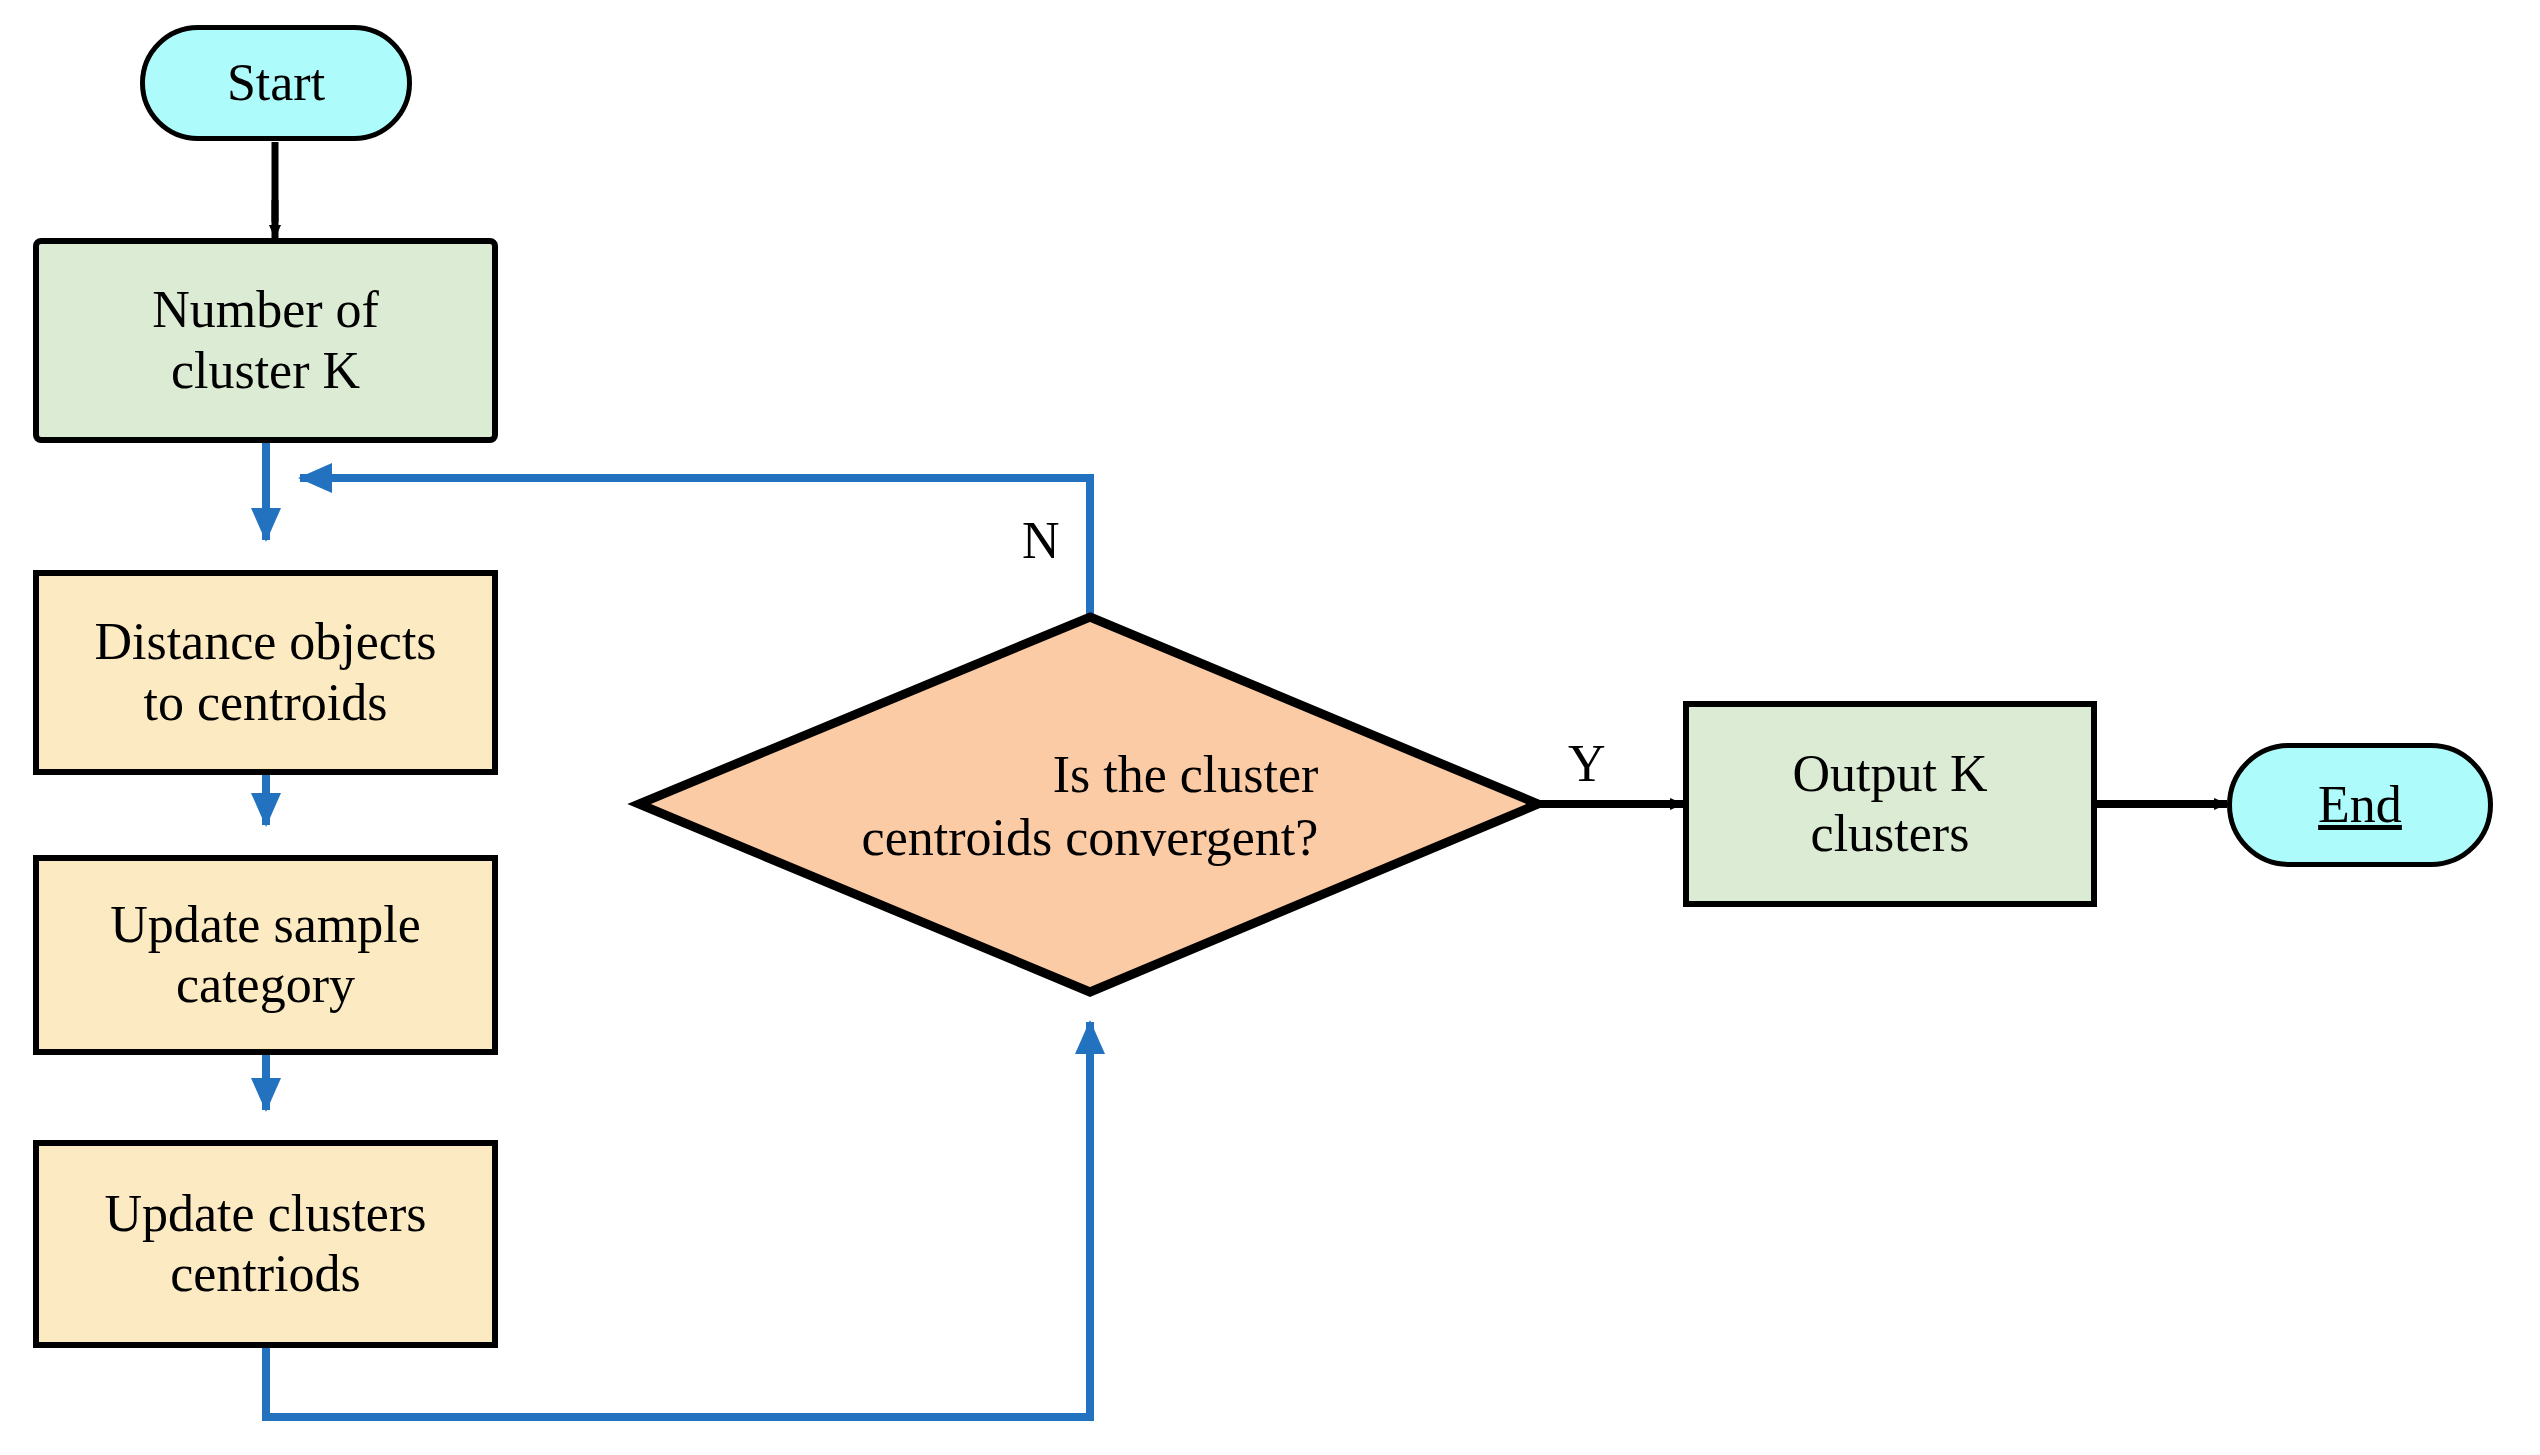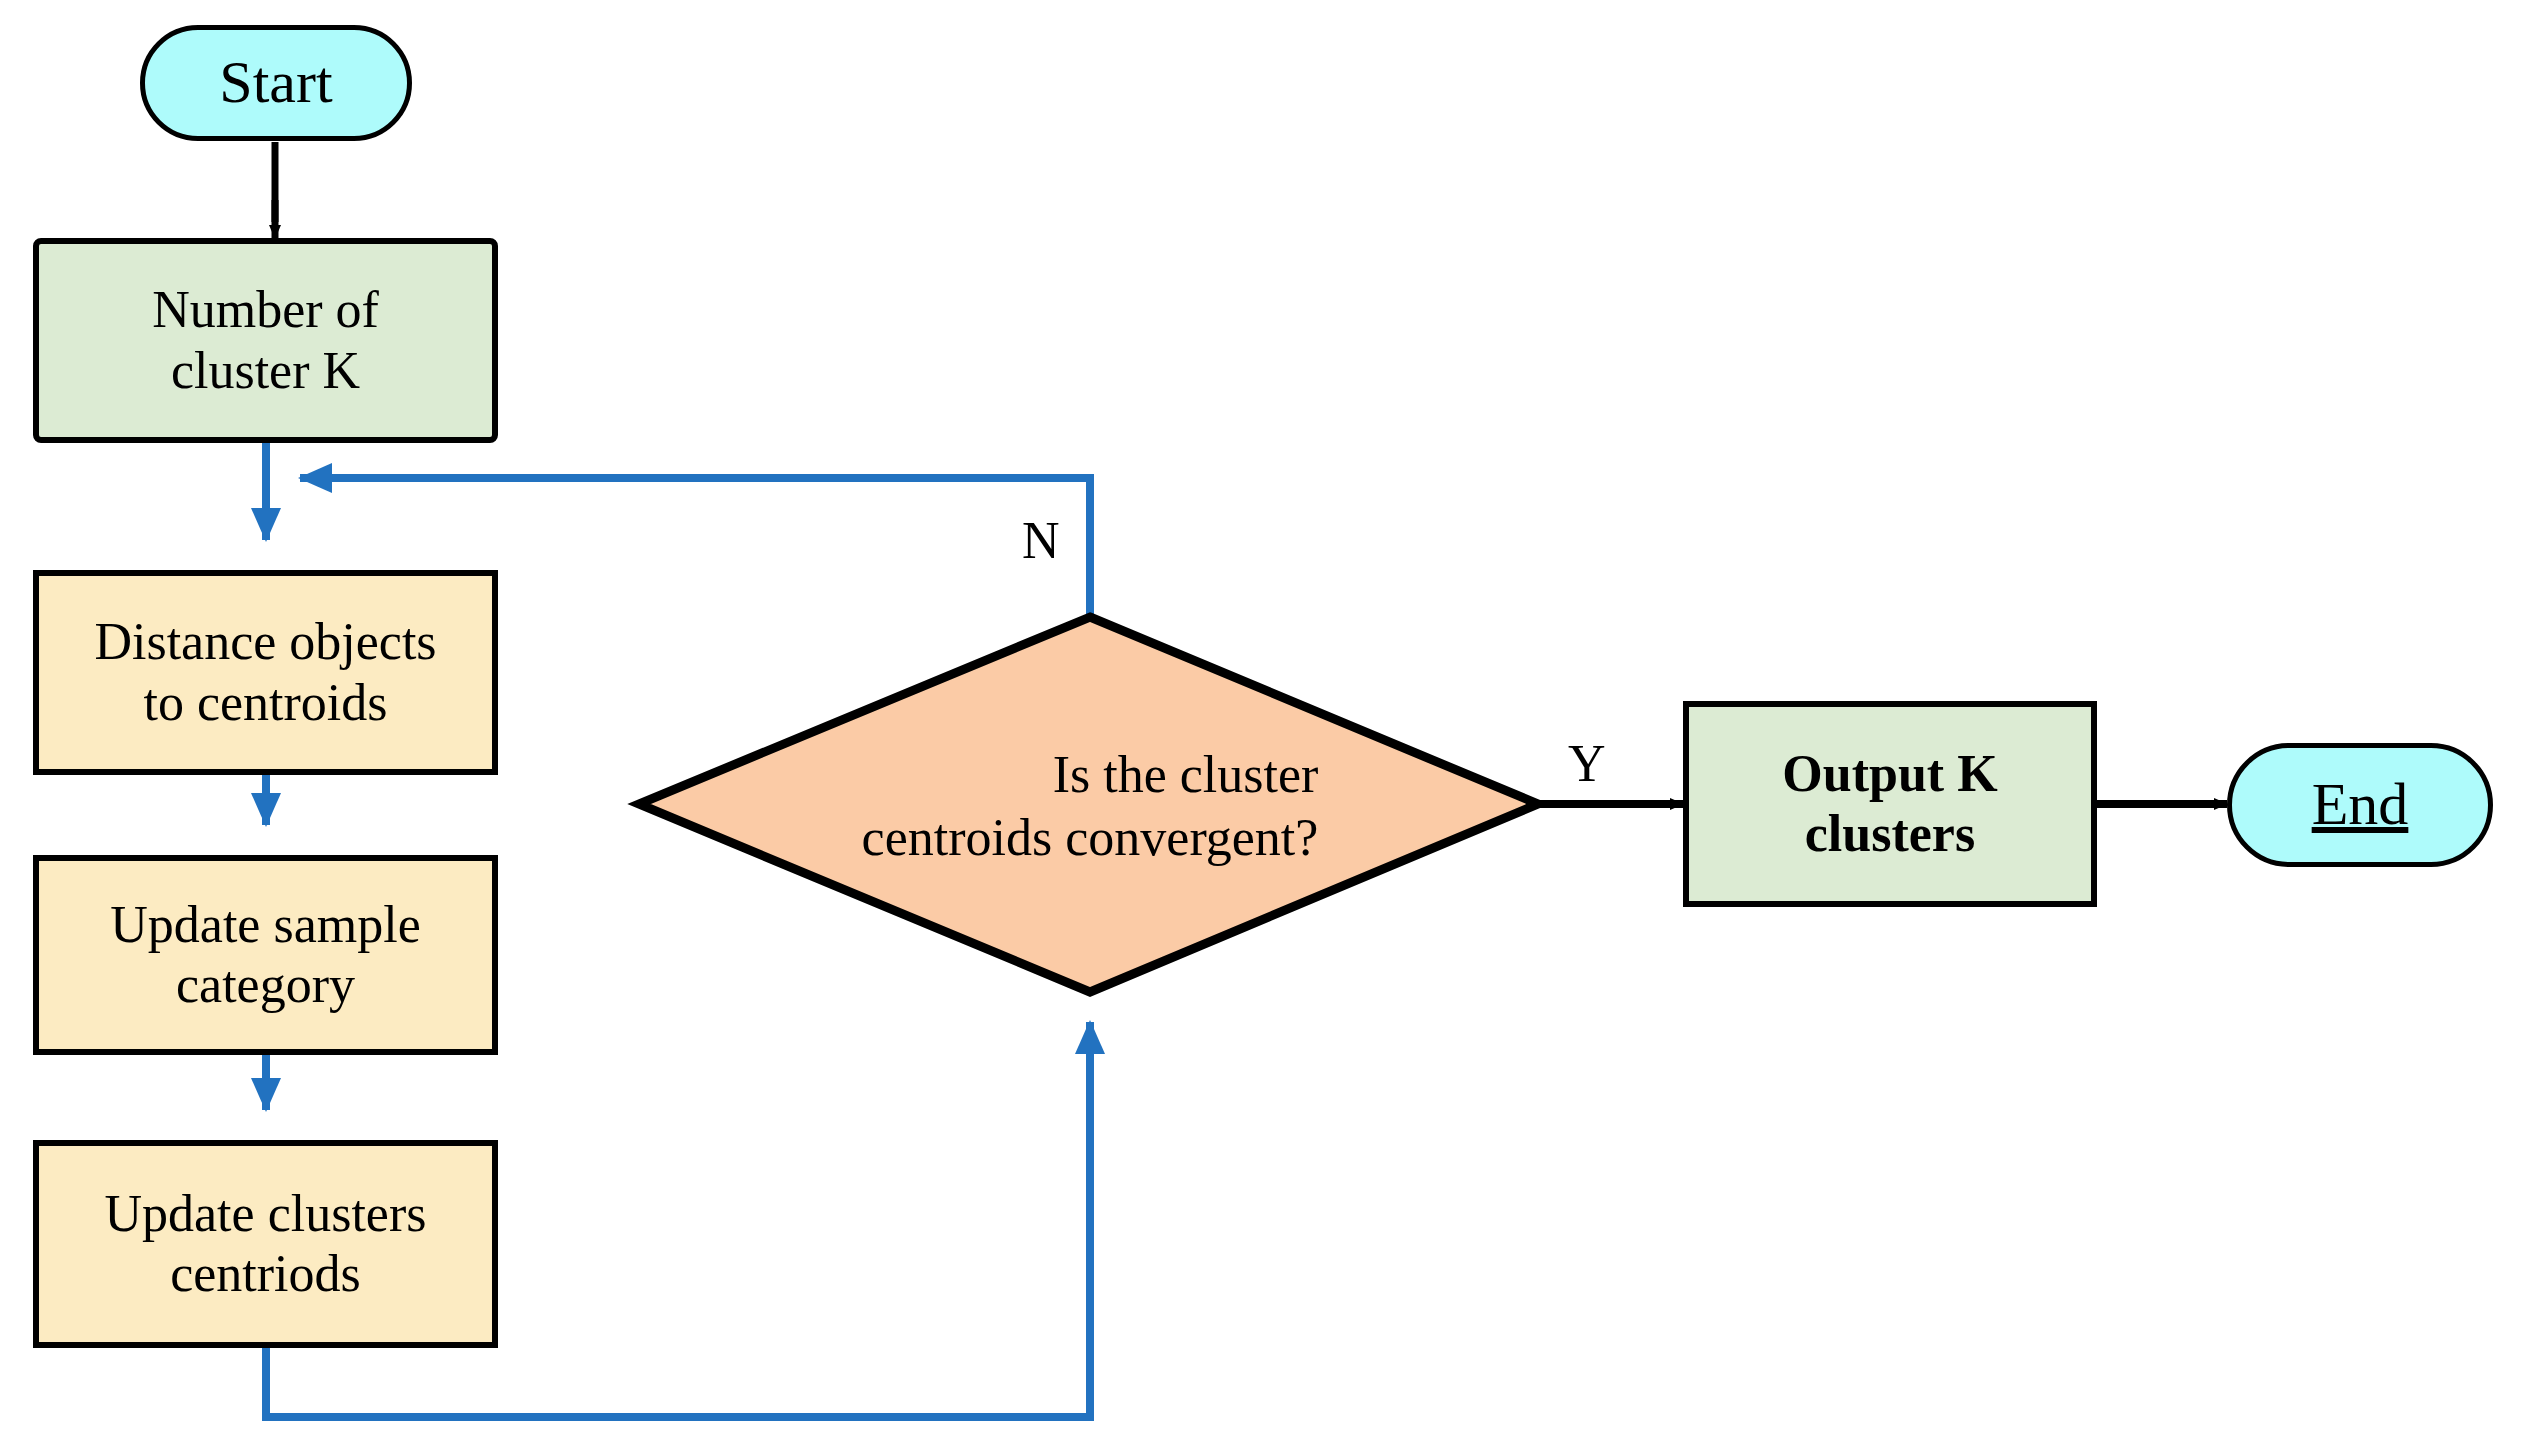--- a/index.html
+++ b/index.html
@@ -20,21 +20,21 @@
     align-items:center;
     justify-content:center;
     text-align:center;
     color:#000000;
     line-height:1.16;
     white-space:pre-line;
   }
   .term{
     border:5px solid #000000;
     border-radius:999px;
-    font-size:60px;
+    font-size:52px;
   }
   .proc{
     border:6px solid #000000;
     font-size:52px;
   }
   .diamond-text{
     position:absolute;
     display:flex;
     align-items:center;
     justify-content:center;
@@ -127,21 +127,21 @@
   <div class="node proc" style="left:33px;top:1140px;width:465px;height:208px;background:#FCEBC2;text-align:center;">
     <span>Update clusters
 centriods</span>
   </div>
 
   <div class="diamond-text" style="left:740px;top:726px;width:700px;height:160px;">
     <span>Is the cluster
 centroids convergent?</span>
   </div>
 
-  <div class="node proc" style="left:1683px;top:701px;width:414px;height:206px;background:#DCEBD3;font-weight:bold;">
+  <div class="node proc" style="left:1683px;top:701px;width:414px;height:206px;background:#DCEBD3;">
     <span>Output K
 clusters</span>
   </div>
 
   <div class="node term" style="left:2227px;top:743px;width:266px;height:124px;background:#AEFBFB;text-decoration:underline;">
     <span>End</span>
   </div>
 
   <div class="edge-label" style="left:1022px;top:515px;">N</div>
 

